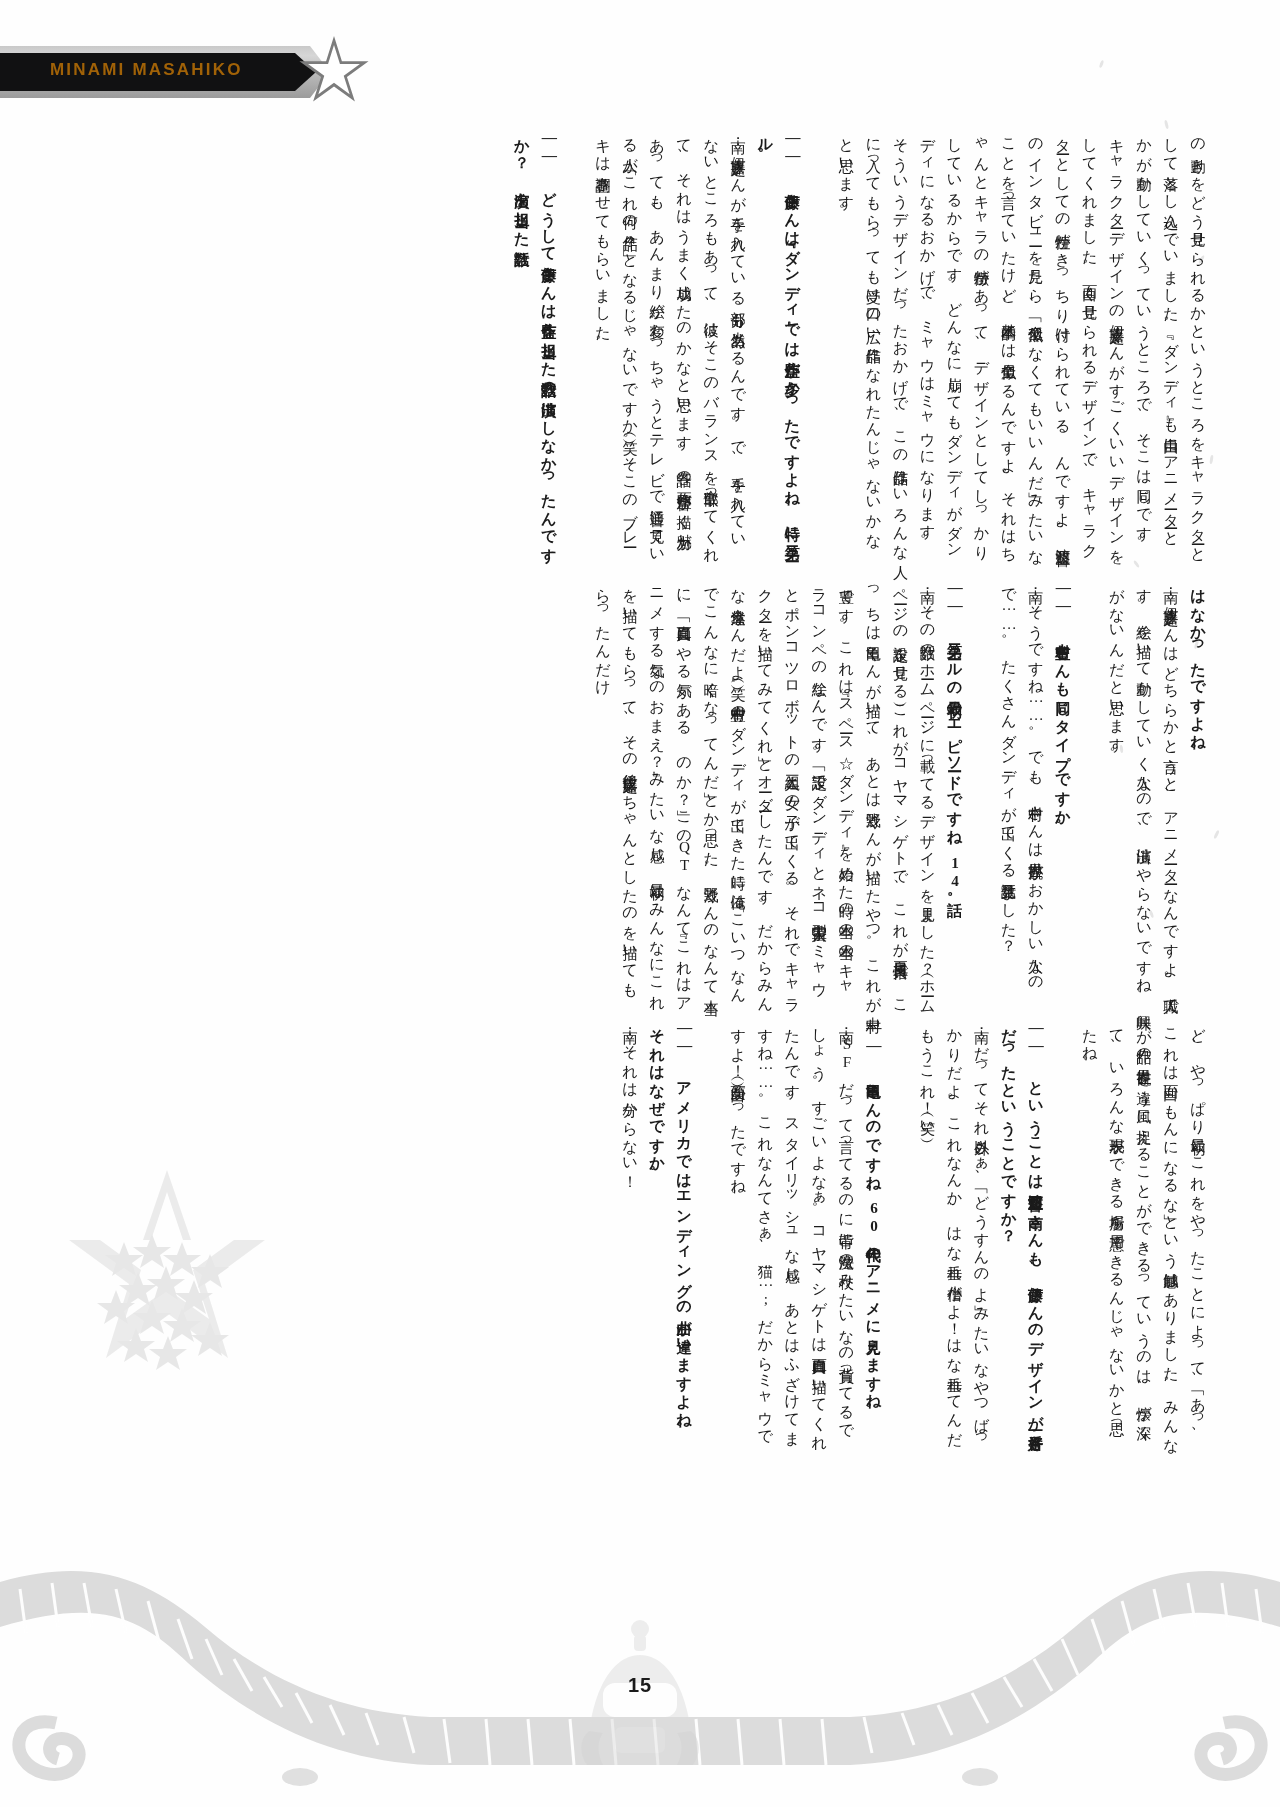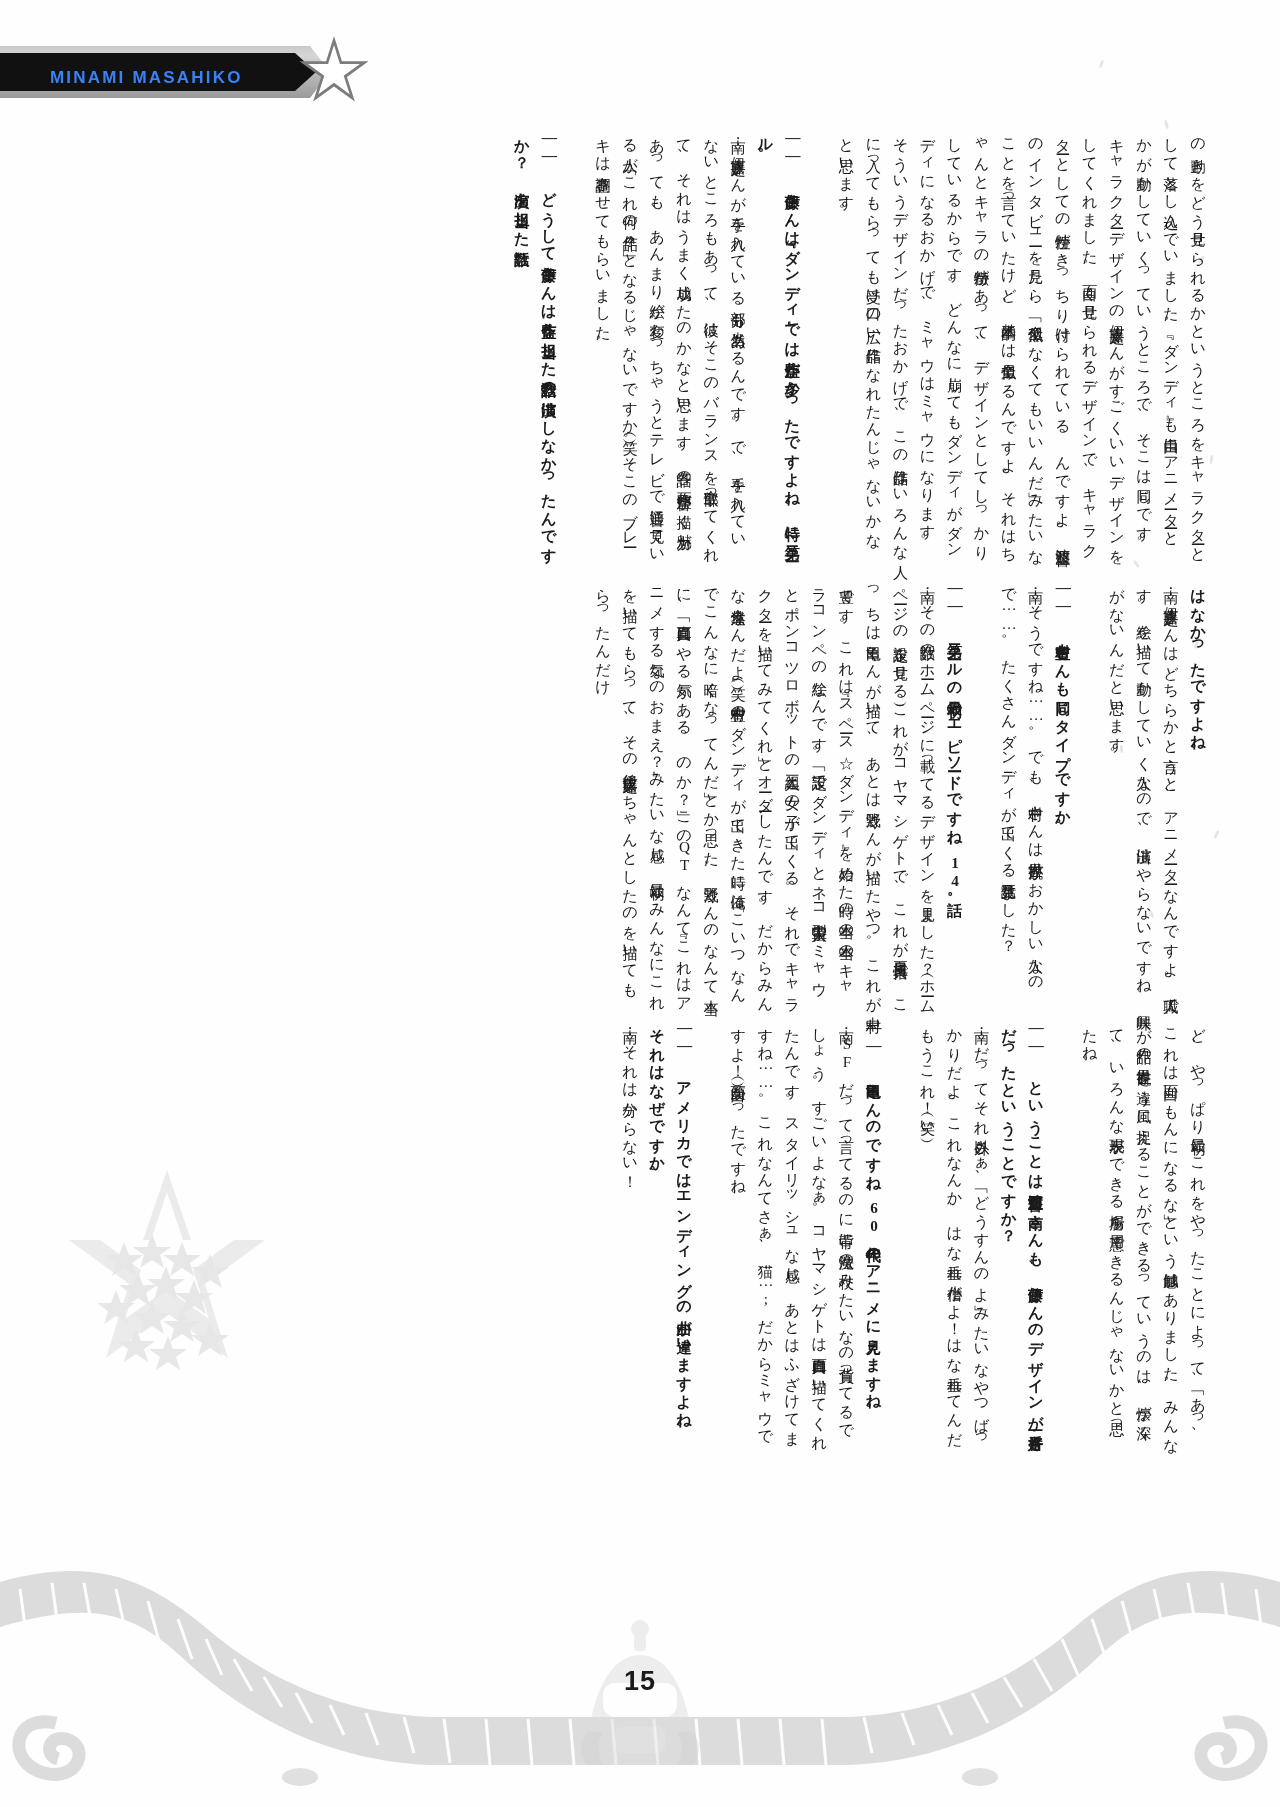--- a/index.html
+++ b/index.html
@@ -39,22 +39,22 @@
     clip-path: polygon(0 0, 310px 0, 330px 50%, 310px 100%, 0 100%);
   }
   #header-band .band-black {
     position: absolute; left: 0; top: 7px;
     width: 316px; height: 38px;
     background: #111112;
     clip-path: polygon(0 0, 295px 0, 316px 50%, 295px 100%, 0 100%);
   }
   #header-title {
     position: absolute;
-    left: 50px; top: 22px;
-    color: #3b82f6;
+    left: 50px; top: 14px;
+    color: #a16207;
     font-size: 17px;
     font-weight: 700;
     letter-spacing: 2.2px;
     font-family: "Liberation Sans", sans-serif;
     white-space: nowrap;
   }
   
   #header-star {
     position: absolute;
     left: 298px; top: 36px;
@@ -123,21 +123,21 @@
   #robot {
     position: absolute; left: 50%; transform: translateX(-50%);
     bottom: 0; width: 150px; height: 150px;
     opacity: .5;
   }
   #pagenum {
     position: absolute;
     left: 50%; transform: translateX(-50%);
     bottom: 68px;
     font-family: "Liberation Sans", sans-serif;
-    font-size: 27px;
+    font-size: 20px;
     font-weight: 700;
     color: #1b1b1b;
     letter-spacing: 1px;
   }
 </style>
 </head>
 <body>
 
 <div id="page">
 

